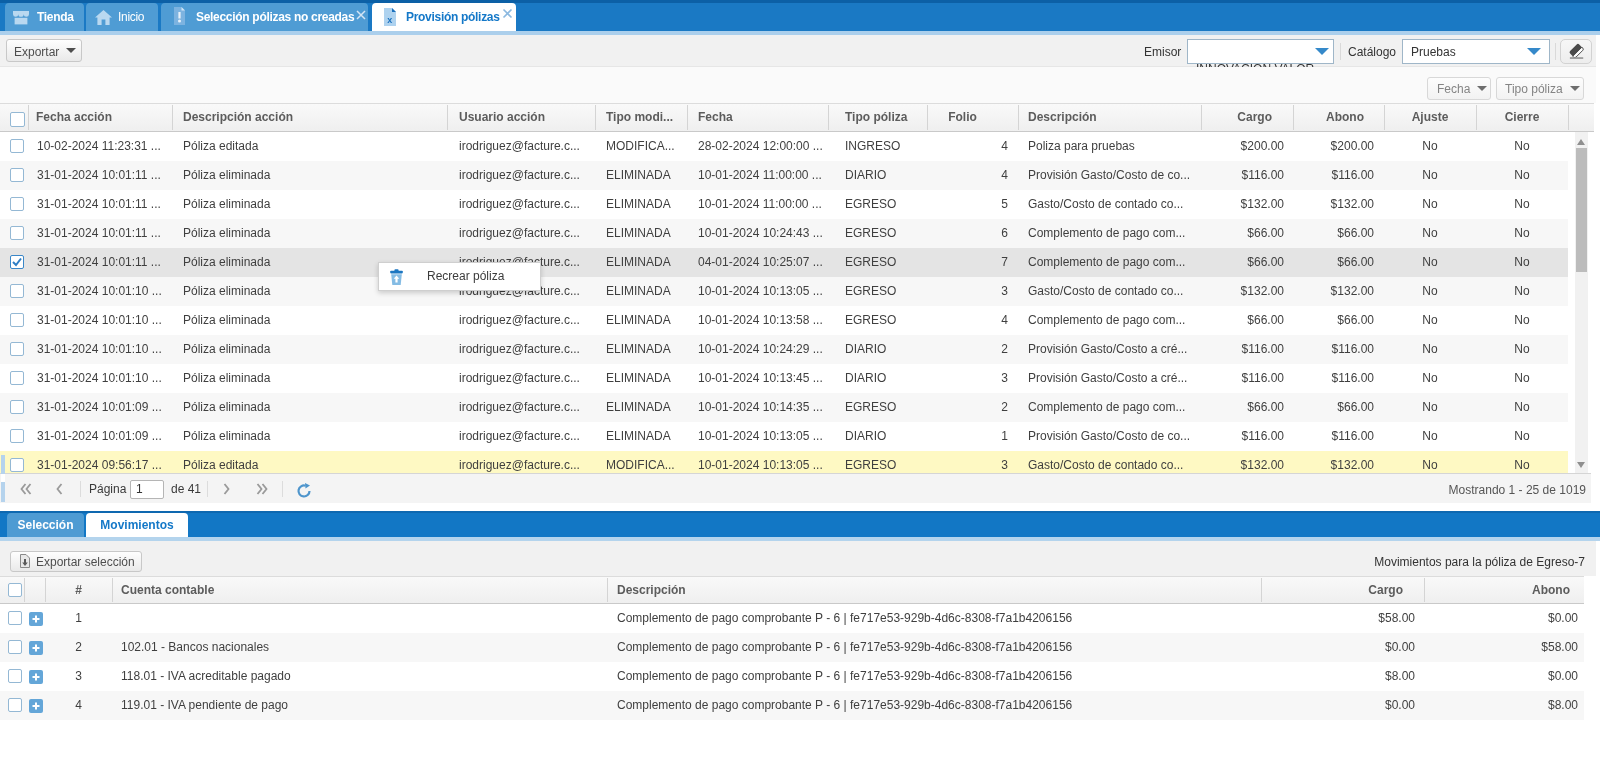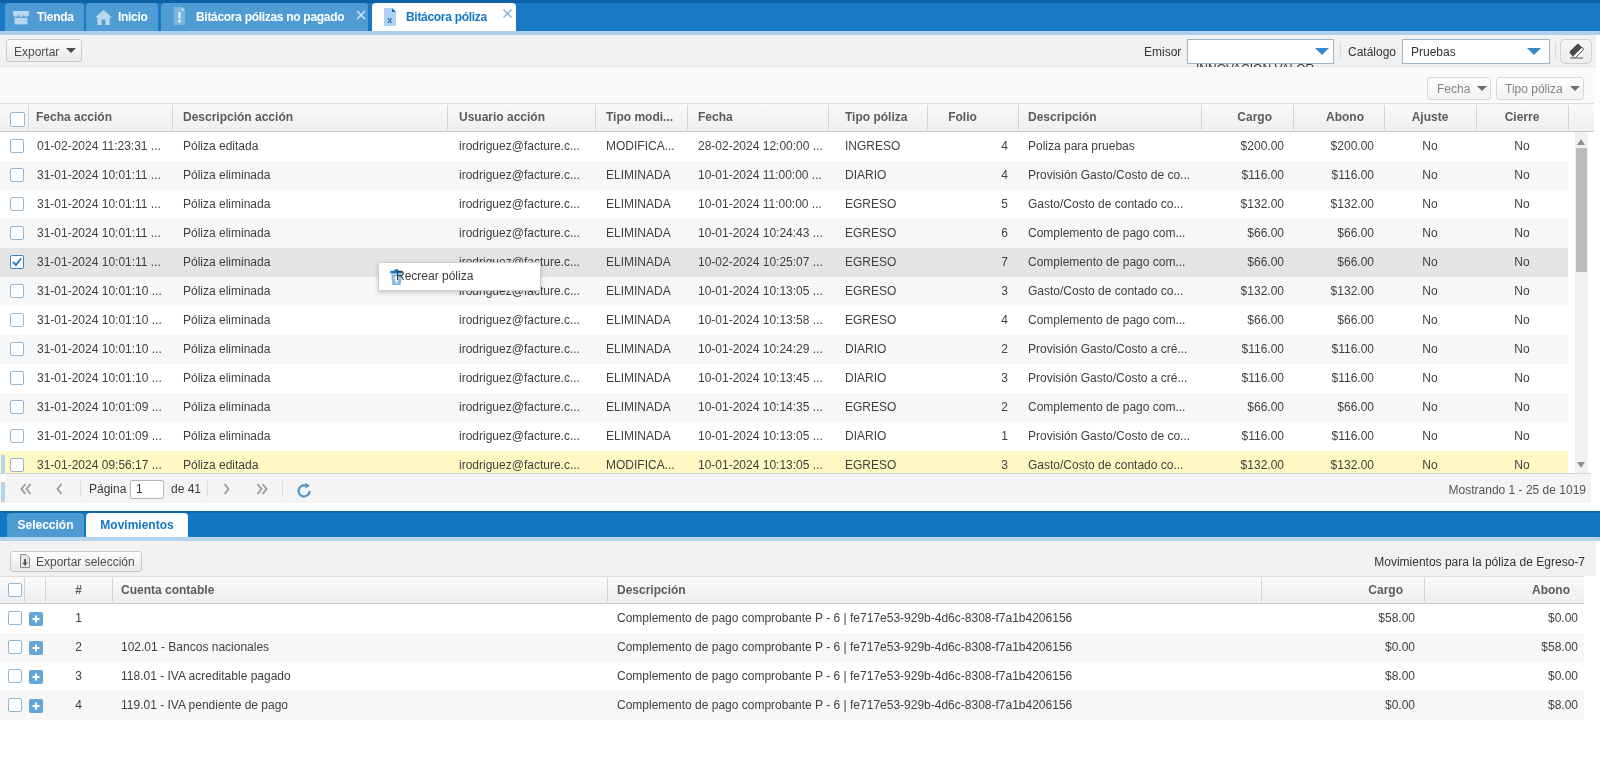--- a/index.html
+++ b/index.html
@@ -24,41 +24,41 @@
 <svg class="abs" style="left:12px;top:9px" width="18" height="17" viewBox="0 0 18 17">
  <path fill="#b9d8f0" d="M1 2 H17 V5.2 A2.67 2.67 0 0 1 11.67 5.2 A2.67 2.67 0 0 1 6.33 5.2 A2.67 2.67 0 0 1 1 5.2 Z"></path>
  <path fill="#b9d8f0" d="M2.6 8.8 H15.4 V15.4 H2.6 Z"></path>
 </svg>
 <div class="abs" style="left:37px;top:3px;height:28px;line-height:28px;font-size:12px;letter-spacing:-0.3px;font-weight:bold;color:#fff">Tienda</div>
 
 <div class="abs" style="left:86px;top:3px;width:72px;height:28px;background:#4f9cd4;border-radius:4px 4px 0 0"></div>
 <svg class="abs" style="left:94px;top:9px" width="19" height="17" viewBox="0 0 19 17">
  <path fill="#b9d8f0" d="M9.5 1 L18 8.6 L15.6 8.6 L15.6 16 L11.4 16 L11.4 10.5 L7.6 10.5 L7.6 16 L3.4 16 L3.4 8.6 L1 8.6 Z"></path>
 </svg>
-<div class="abs" style="left:118px;top:3px;height:43px;line-height:28px;font-size:12px;letter-spacing:-0.3px;font-weight:bold;color:#fff">Inicio</div>
+<div class="abs" style="left:118px;top:3px;height:43px;line-height:28px;font-size:12px;letter-spacing:-0.3px;font-weight:normal;color:#fff">Inicio</div>
 
 <div class="abs" style="left:161px;top:3px;width:207px;height:28px;background:#4f9cd4;border-radius:4px 4px 0 0"></div>
 <svg class="abs" style="left:173px;top:7px" width="13" height="18" viewBox="0 0 13 18">
  <path fill="#7cb3e0" d="M1 0 H8.5 L12 3.5 V18 H1 Z"></path>
  <path fill="#cfe4f5" d="M8.5 0 L12 3.5 H8.5 Z"></path>
  <rect fill="#e8f2fa" x="5.4" y="5" width="2.2" height="6.5"></rect>
  <circle fill="#e8f2fa" cx="6.5" cy="14" r="1.5"></circle>
 </svg>
-<div class="abs" style="left:196px;top:3px;height:28px;line-height:28px;font-size:12px;letter-spacing:-0.3px;font-weight:bold;color:#fff">Bitácora pólizas no pagado</div>
+<div class="abs" style="left:196px;top:3px;height:28px;line-height:28px;font-size:12px;letter-spacing:-0.3px;font-weight:bold;color:#fff">Selección pólizas no creadas</div>
 <svg class="abs" style="left:356px;top:10px" width="10" height="10" viewBox="0 0 10 10">
     <path stroke="#d3e5f5" stroke-width="1.5" d="M1 1 L9 9 M9 1 L1 9"></path>
   </svg>
 
 <div class="abs" style="left:372px;top:3px;width:144px;height:28px;background:#fff;border-radius:4px 4px 0 0"></div>
 <svg class="abs" style="left:383px;top:8px" width="14" height="18" viewBox="0 0 14 18">
  <path fill="#aed2ef" d="M1 0 H9 L13 4 V18 H1 Z"></path>
  <path fill="#1a70bd" d="M9 0 L13 4 H9 Z"></path>
  <text x="4.3" y="14.5" font-size="9" font-weight="bold" fill="#1a70bd" font-family="Liberation Sans">x</text>
 </svg>
-<div class="abs" style="left:406px;top:3px;height:28px;line-height:28px;font-size:12px;letter-spacing:-0.3px;font-weight:bold;color:#1478c8">Bitácora póliza</div>
+<div class="abs" style="left:406px;top:3px;height:28px;line-height:28px;font-size:12px;letter-spacing:-0.3px;font-weight:bold;color:#1478c8">Provisión pólizas</div>
 <svg class="abs" style="left:502px;top:8px" width="11" height="11" viewBox="0 0 11 11">
     <path stroke="#8cb9e0" stroke-width="1.6" d="M1.5 1.5 L9.5 9.5 M9.5 1.5 L1.5 9.5"></path>
   </svg>
 
 <div class="abs" style="left:0;top:35px;width:1596px;height:32px;background:#f1f1f1;border-bottom:1px solid #e6e6e6"></div>
 <div class="btn" style="left:6px;top:39px;width:76px;height:23px"></div>
 <div class="clbl" style="left:14px;top:45px;color:#4e4e4e">Exportar</div>
 <div class="tri" style="left:66px;top:48px"></div>
 <div class="clbl" style="left:1144px;top:45px">Emisor</div>
 <div class="combo" style="left:1187px;top:39px;width:147px;height:25px"></div>
@@ -109,21 +109,21 @@
 <div class="hl" style="left:845px;top:103px">Tipo póliza</div>
 <div class="hl" style="left:927px;width:71px;text-align:center;top:103px">Folio</div>
 <div class="hl" style="left:1028px;top:103px">Descripción</div>
 <div class="hl" style="left:1202px;width:70px;text-align:right;top:103px">Cargo</div>
 <div class="hl" style="left:1294px;width:70px;text-align:right;top:103px">Abono</div>
 <div class="hl" style="left:1384px;width:92px;text-align:center;top:103px">Ajuste</div>
 <div class="hl" style="left:1476px;width:92px;text-align:center;top:103px">Cierre</div>
 <div class="abs" style="left:0;top:132px;width:1568px;height:341px;overflow:hidden">
 <div class="abs" style="left:0;top:0px;width:1568px;height:29px;background:#fff">
 <div class="cb" style="left:10px;top:7px"></div>
-<div class="txt" style="left:37px;top:0">01-02-2024 11:23:31 ...</div>
+<div class="txt" style="left:37px;top:0">10-02-2024 11:23:31 ...</div>
 <div class="txt" style="left:183px;top:0">Póliza editada</div>
 <div class="txt" style="left:459px;top:0">irodriguez@facture.c...</div>
 <div class="txt" style="left:606px;top:0">MODIFICA...</div>
 <div class="txt" style="left:698px;top:0">28-02-2024 12:00:00 ...</div>
 <div class="txt" style="left:845px;top:0">INGRESO</div>
 <div class="txt" style="left:927px;top:0;width:81px;text-align:right">4</div>
 <div class="txt" style="left:1028px;top:0">Poliza para pruebas</div>
 <div class="txt" style="left:1202px;top:0;width:82px;text-align:right">$200.00</div>
 <div class="txt" style="left:1294px;top:0;width:80px;text-align:right">$200.00</div>
 <div class="txt" style="left:1384px;top:0;width:92px;text-align:center">No</div>
@@ -176,21 +176,21 @@
 </div>
 <div class="abs" style="left:0;top:116px;width:1568px;height:29px;background:#e4e4e4">
 <div class="cb" style="left:10px;top:7px;border-color:#3a87c8"></div>
       <svg class="abs" style="left:11px;top:8px" width="12" height="12" viewBox="0 0 12 12">
         <path fill="none" stroke="#2e7ec5" stroke-width="2" d="M2 6 L5 9 L10 2.5"></path>
       </svg>
 <div class="txt" style="left:37px;top:0">31-01-2024 10:01:11 ...</div>
 <div class="txt" style="left:183px;top:0">Póliza eliminada</div>
 <div class="txt" style="left:459px;top:0">irodriguez@facture.c...</div>
 <div class="txt" style="left:606px;top:0">ELIMINADA</div>
-<div class="txt" style="left:698px;top:0">10-02-2024 10:25:07 ...</div>
+<div class="txt" style="left:698px;top:0">04-01-2024 10:25:07 ...</div>
 <div class="txt" style="left:845px;top:0">EGRESO</div>
 <div class="txt" style="left:927px;top:0;width:81px;text-align:right">7</div>
 <div class="txt" style="left:1028px;top:0">Complemento de pago com...</div>
 <div class="txt" style="left:1202px;top:0;width:82px;text-align:right">$66.00</div>
 <div class="txt" style="left:1294px;top:0;width:80px;text-align:right">$66.00</div>
 <div class="txt" style="left:1384px;top:0;width:92px;text-align:center">No</div>
 <div class="txt" style="left:1476px;top:0;width:92px;text-align:center">No</div>
 </div>
 <div class="abs" style="left:0;top:145px;width:1568px;height:29px;background:#f7f7f7">
 <div class="cb" style="left:10px;top:7px"></div>
@@ -404,13 +404,13 @@
 <div class="txt" style="left:1261px;top:0;width:154px;text-align:right">$0.00</div>
 <div class="txt" style="left:1424px;top:0;width:154px;text-align:right">$8.00</div>
 </div>
 <div class="abs" style="left:378px;top:262px;width:163px;height:29px;background:#fff;border:1px solid #cfcfcf;box-shadow:0 2px 5px rgba(0,0,0,0.18);z-index:50"></div>
 <svg class="abs" style="left:389px;top:269px;z-index:51" width="15" height="16" viewBox="0 0 15 16">
     <rect x="5.4" y="0.3" width="4.2" height="2.4" rx="1" fill="#1b76c1"></rect>
     <rect x="1.2" y="1.8" width="12.6" height="2.6" rx="0.8" fill="#1b76c1"></rect>
     <path fill="#85bce4" d="M2.2 5.2 H12.8 L11.7 16 H3.3 Z"></path>
     <path fill="#fff" d="M7.5 6.5 L10.3 9.8 H8.6 V13.5 H6.4 V9.8 H4.7 Z"></path>
   </svg>
-<div class="abs" style="left:396px;top:262px;font-size:12px;color:#3c3c3c;line-height:29px;z-index:51">Recrear póliza</div>
+<div class="abs" style="left:427px;top:262px;font-size:12px;color:#3c3c3c;line-height:29px;z-index:51">Recrear póliza</div>
 
 </body></html>

